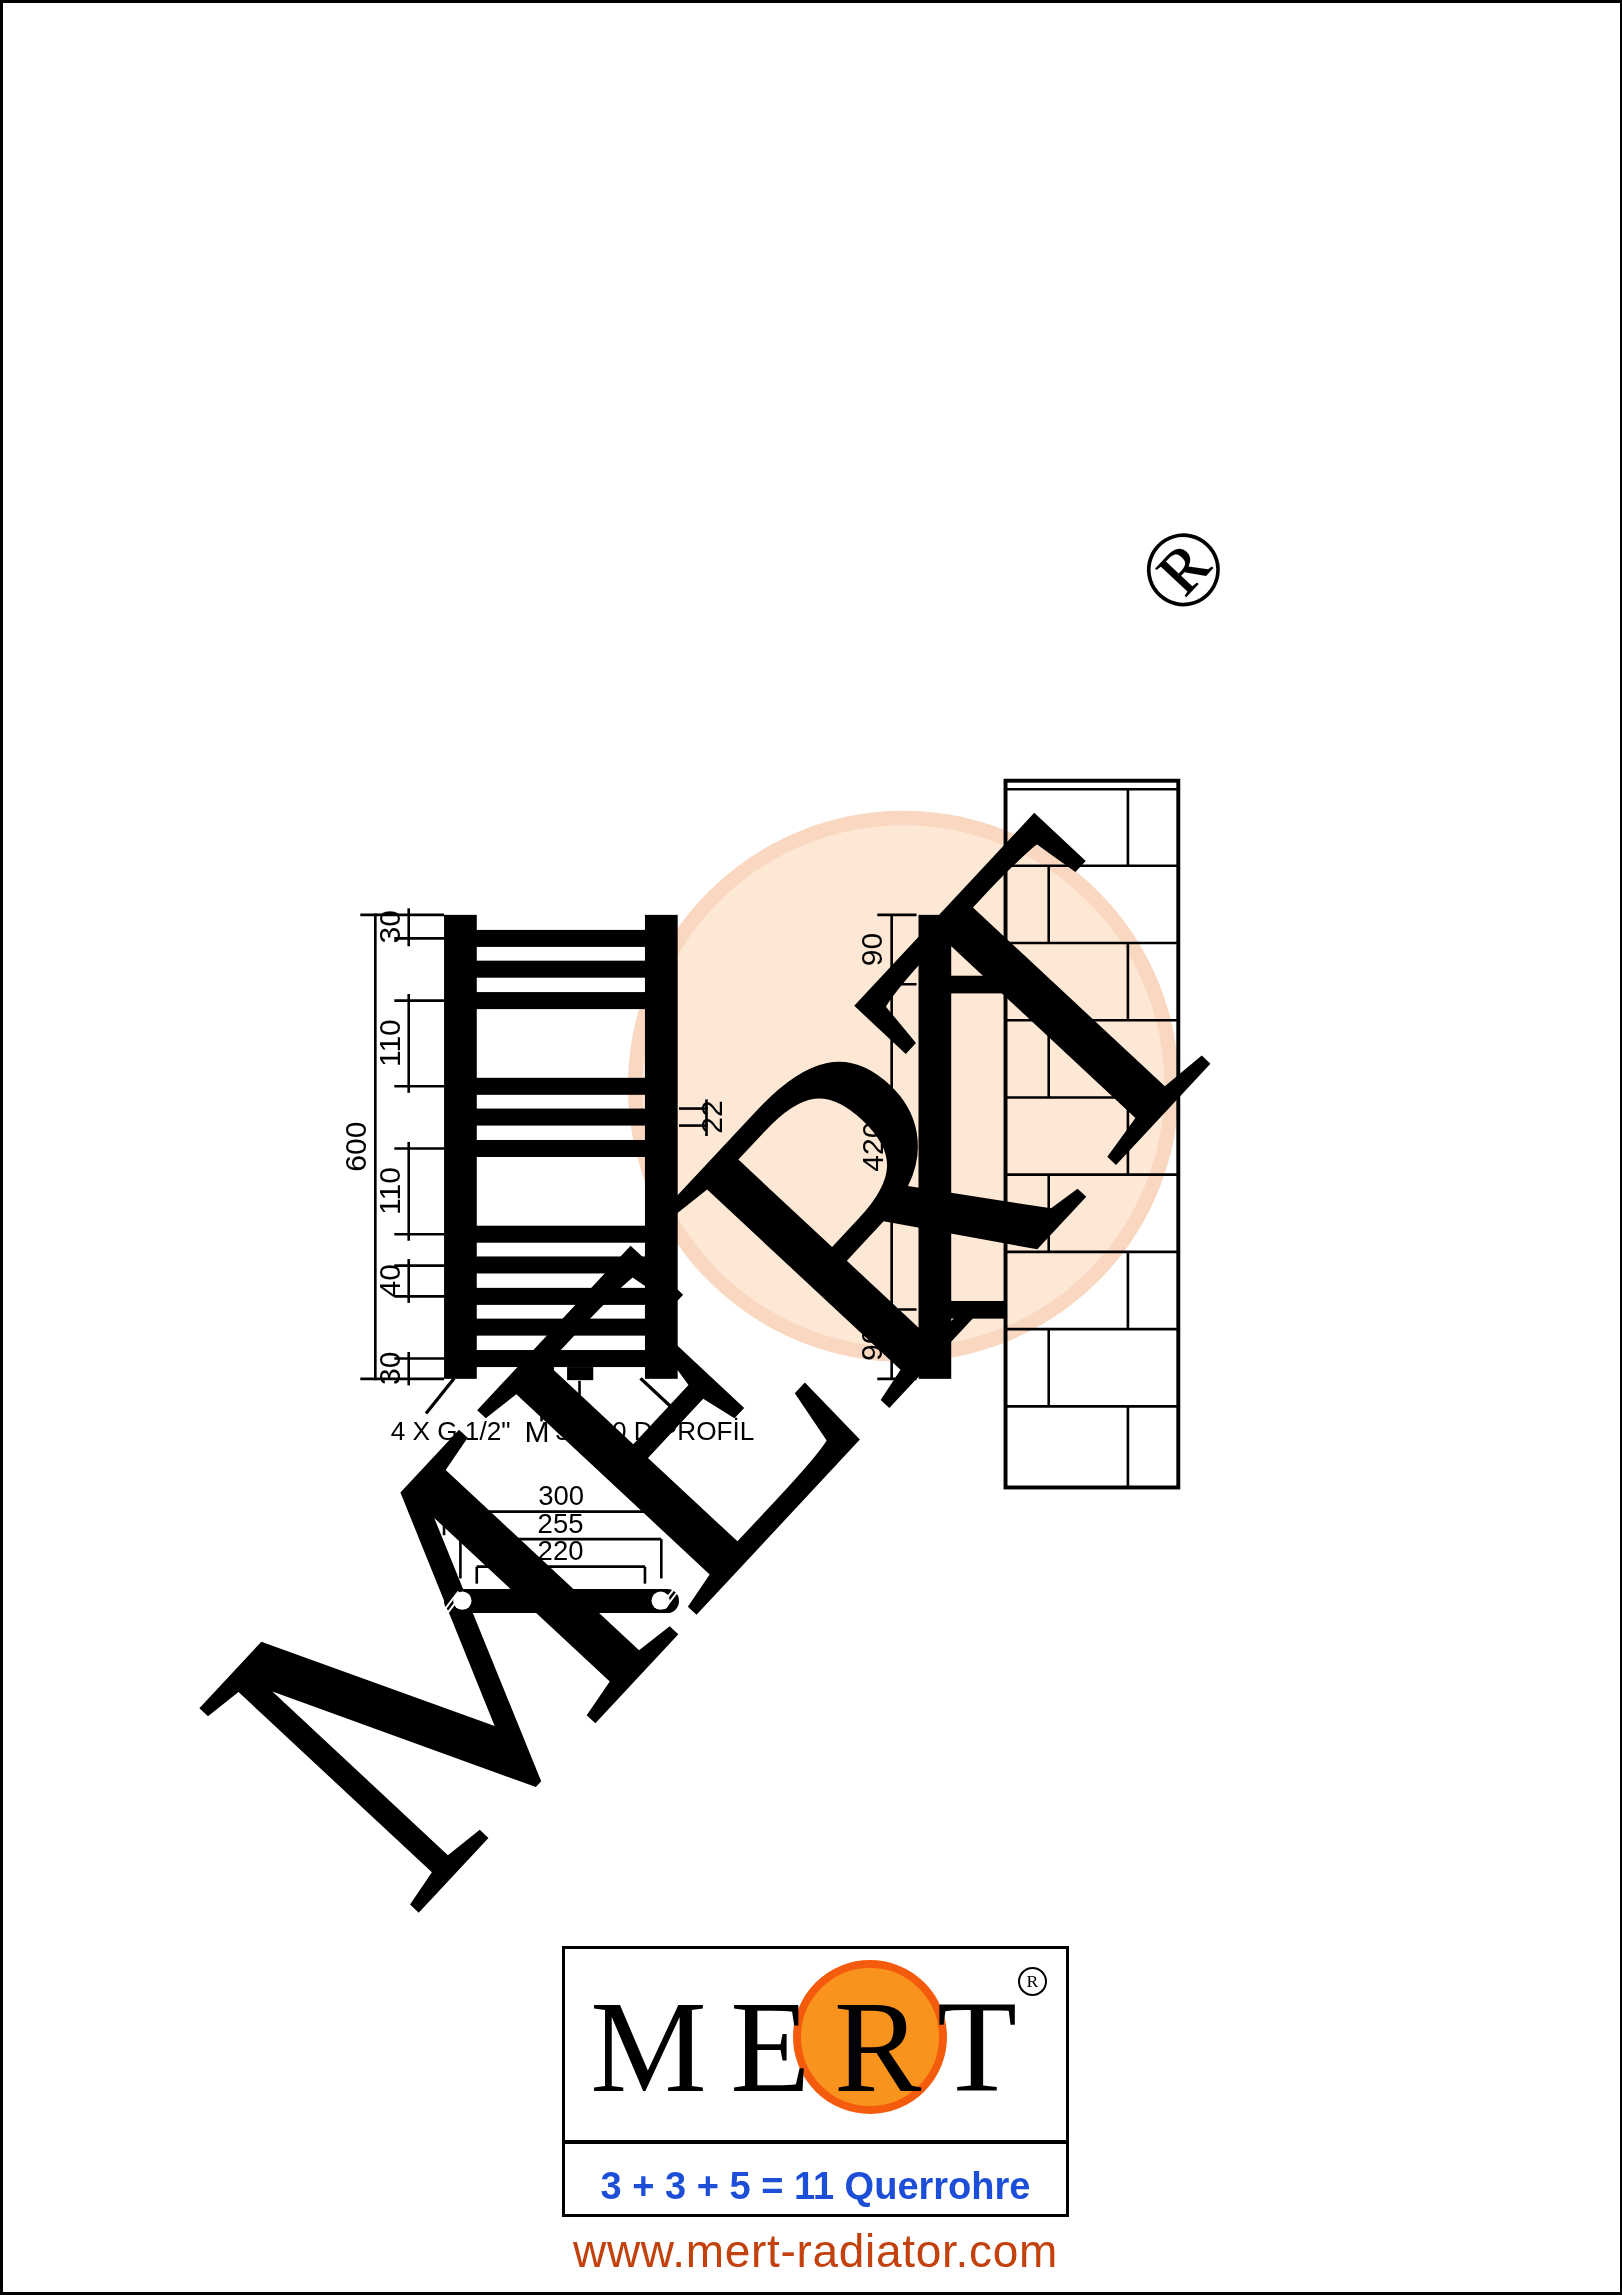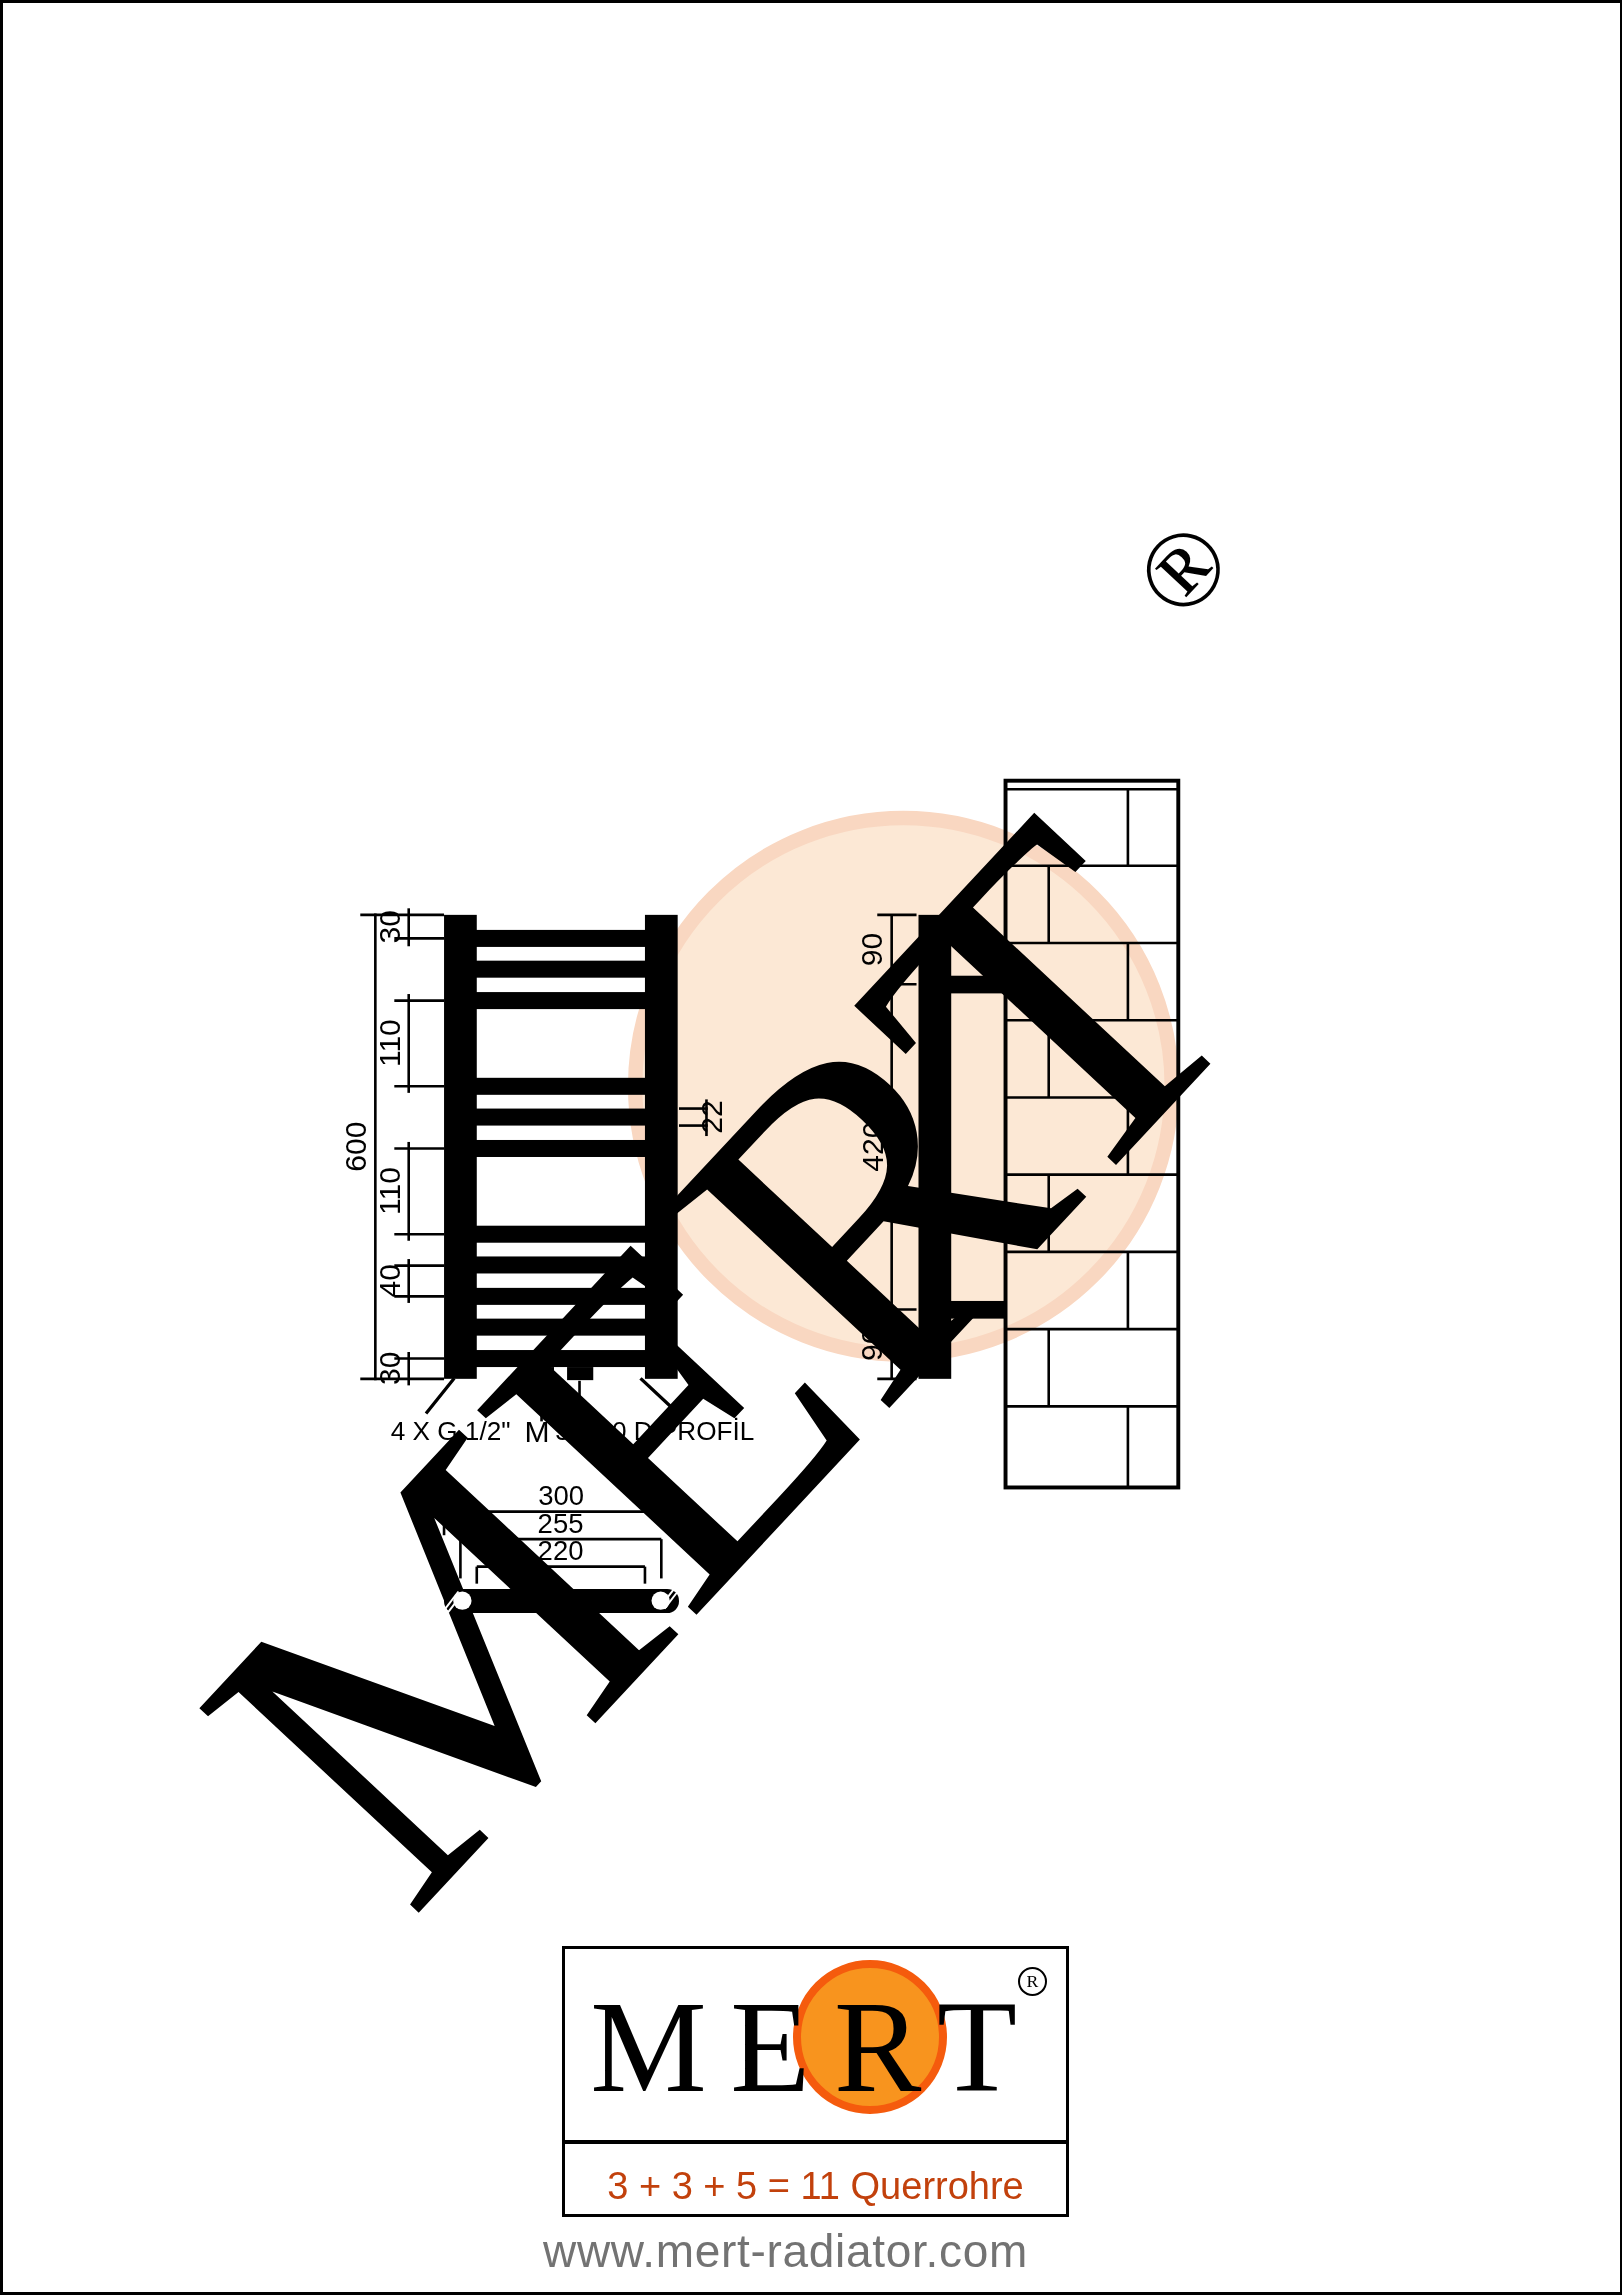--- a/index.html
+++ b/index.html
@@ -18,23 +18,23 @@
   .logo-circle{position:absolute;left:228px;top:11px;width:154px;height:154px;border-radius:50%;
                background:#F8941E;border:8.5px solid #F55B0D;box-sizing:border-box;z-index:1;}
   .logo-word{position:absolute;left:0;top:29px;width:100%;text-align:center;z-index:2;
              font-family:"Liberation Serif","DejaVu Serif",serif;font-size:131px;line-height:137px;
              letter-spacing:23.6px;color:#000;white-space:nowrap;}
   .logo-reg{position:absolute;left:453px;top:17.7px;width:29px;height:29px;border:2.6px solid #000;
             border-radius:50%;box-sizing:border-box;z-index:2;display:flex;align-items:center;justify-content:center;
             font-family:"Liberation Serif","DejaVu Serif",serif;font-size:17.7px;color:#000;}
   .logo-divider{position:absolute;left:0;top:191px;width:100%;height:3.9px;background:#000;}
   .logo-formula{position:absolute;left:0;top:195px;width:100%;height:84px;display:flex;
-                align-items:center;justify-content:center;font-size:38px;font-weight:normal;color:#c2410c;}
-  .website{position:absolute;left:532px;top:2224px;width:507px;text-align:center;font-size:46px;
-           color:#737373;letter-spacing:0.7px;}
+                align-items:center;justify-content:center;font-size:38px;font-weight:bold;color:#1d4ed8;}
+  .website{position:absolute;left:562px;top:2224px;width:507px;text-align:center;font-size:46px;
+           color:#c2410c;letter-spacing:0.7px;}
 </style>
 </head>
 <body>
 
 <div class="page">
 
   <svg width="1623" height="2295" viewBox="0 0 2479 3507">
     <circle cx="1380" cy="1660" r="410" fill="#FCE8D5" stroke="#F9D7C1" stroke-width="22"></circle>
     <text class="wm-text" x="1090" y="2322" font-size="700" fill="#D8DADC" text-anchor="middle" transform="rotate(-47 1090 2070)">MERT</text>
     <text class="wm-text" x="1805" y="926" font-size="165" fill="#D8DADC" text-anchor="middle" transform="rotate(-47 1805 868)">®</text>

